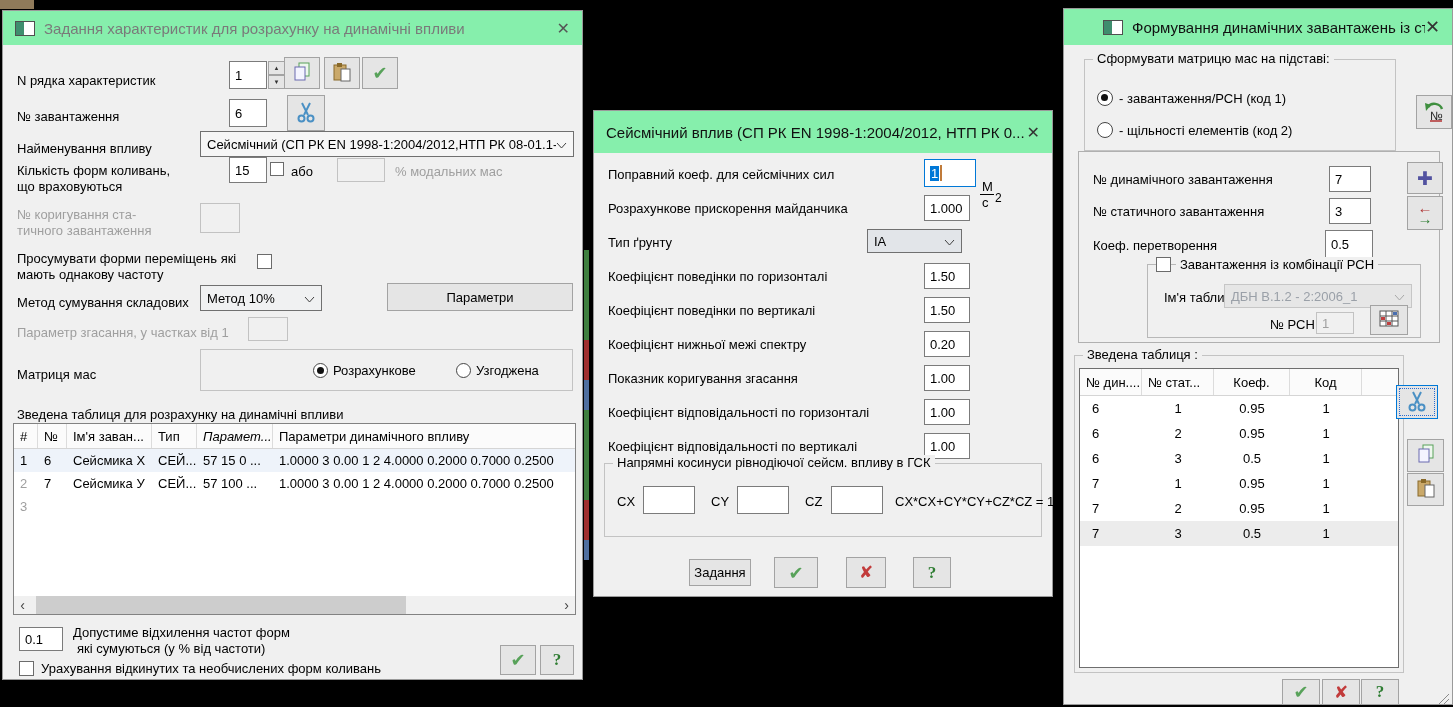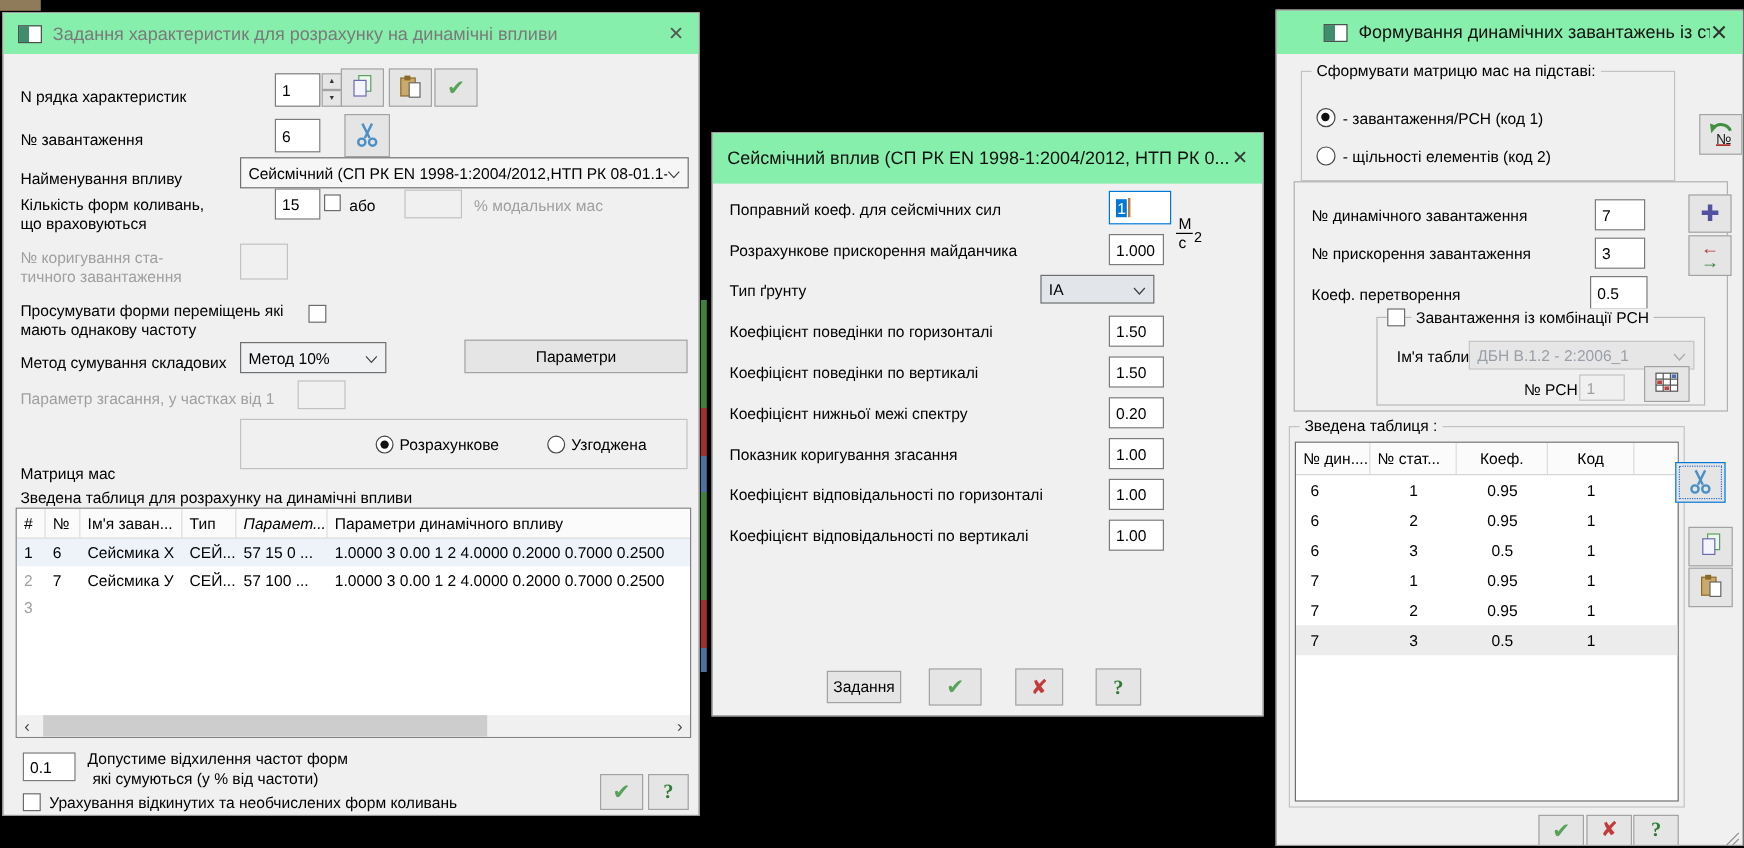--- a/index.html
+++ b/index.html
@@ -128,21 +128,21 @@
           <polyline points="1,1 5.5,6 10,1" fill="none" stroke="#404040"></polyline>
         </svg></span>
   </div>
   <div class="btn" style="left:384px;top:272px;width:186px;height:28px;">
     <span>Параметри</span>
   </div>
 
   <div class="lbl gray" style="left:14px;top:314px;">Параметр згасання, у частках від 1</div>
   <div class="tbx dis" style="left:245px;top:306px;width:40px;height:24px;"></div>
 
-  <div class="lbl" style="left:14px;top:356px;margin-top:20px;">Матриця мас</div>
+  <div class="lbl" style="left:14px;top:356px;">Матриця мас</div>
   <div class="gbox" style="left:197px;top:338px;width:373px;height:42px;">
     <div class="radio sel" style="left:112px;top:13px;"></div>
     <div class="lbl" style="left:132px;top:13px;">Розрахункове</div>
     <div class="radio" style="left:255px;top:13px;"></div>
     <div class="lbl" style="left:275px;top:13px;">Узгоджена</div>
   </div>
 
   <div class="lbl" style="left:14px;top:396px;">Зведена таблиця для розрахунку на динамічні впливи</div>
   <div class="table" style="left:10px;top:412px;width:563px;height:192px;">
     <div class="thead">
@@ -255,20 +255,30 @@
   <div class="lbl" style="left:14px;top:294px;">Коефіцієнт відповідальності по горизонталі</div>
   <div class="tbx" style="left:330px;top:288px;width:46px;height:26px;">
       <span>1.00</span>
     </div>
 
   <div class="lbl" style="left:14px;top:328px;">Коефіцієнт відповідальності по вертикалі</div>
   <div class="tbx" style="left:330px;top:322px;width:46px;height:26px;">
       <span>1.00</span>
     </div>
 
+  <div class="gbox" style="left:10px;top:352px;width:438px;height:74px;">
+    <div class="gcap">Напрямні косинуси рівнодіючої сейсм. впливу в ГСК</div>
+    <div class="lbl" style="left:12px;top:30px;">CX</div>
+    <div class="tbx" style="left:38px;top:22px;width:52px;height:28px;"></div>
+    <div class="lbl" style="left:106px;top:30px;">CY</div>
+    <div class="tbx" style="left:132px;top:22px;width:52px;height:28px;"></div>
+    <div class="lbl" style="left:200px;top:30px;">CZ</div>
+    <div class="tbx" style="left:226px;top:22px;width:52px;height:28px;"></div>
+    <div class="lbl" style="left:290px;top:30px;">CX*CX+CY*CY+CZ*CZ = 1</div>
+  </div>
 
   <div class="btn" style="left:95px;top:448px;width:62px;height:27px;">
     <span>Задання</span>
   </div>
   <div class="btn" style="left:180px;top:446px;width:44px;height:31px;">
     <span class="glyph-check">✔</span>
   </div>
   <div class="btn" style="left:252px;top:446px;width:40px;height:31px;">
     <span class="glyph-cancel">✘</span>
   </div>
@@ -302,21 +312,21 @@
 
   <div style="position:absolute;left:14px;top:142px;width:362px;height:192px;border:1px solid #b0b0b0;box-sizing:border-box;">
     <div class="lbl" style="left:14px;top:20px;">№  динамічного завантаження</div>
     <div class="tbx" style="left:250px;top:14px;width:42px;height:26px;">
         <span>7</span>
       </div>
     <div class="btn" style="left:328px;top:10px;width:36px;height:32px;">
       <span class="glyph-plus">✚</span>
     </div>
 
-    <div class="lbl" style="left:14px;top:52px;">№  прискорення завантаження</div>
+    <div class="lbl" style="left:14px;top:52px;">№  статичного завантаження</div>
     <div class="tbx" style="left:250px;top:46px;width:42px;height:26px;">
         <span>3</span>
       </div>
     <div class="btn" style="left:328px;top:44px;width:36px;height:34px;">
       <span class="swap">
           <span class="l">←</span>
           <span class="r">→</span>
         </span>
     </div>
 

